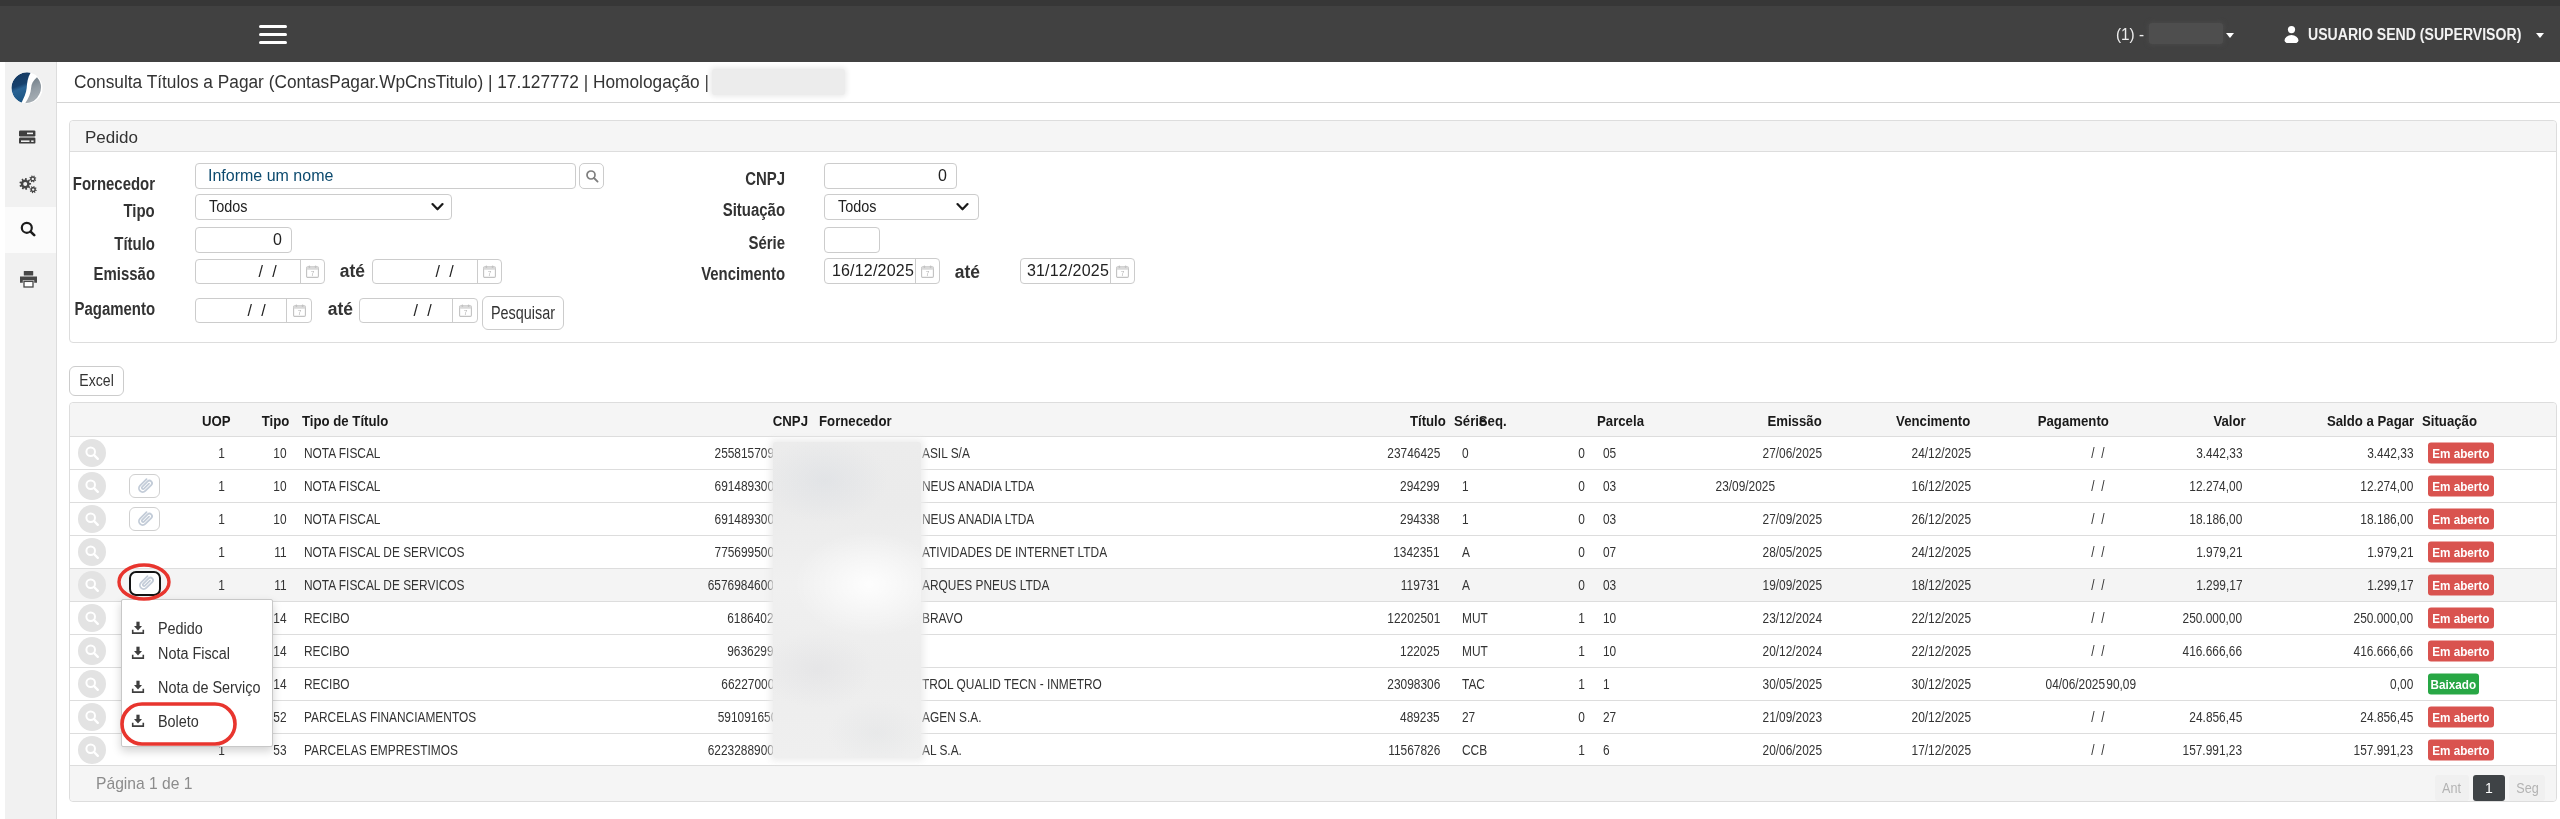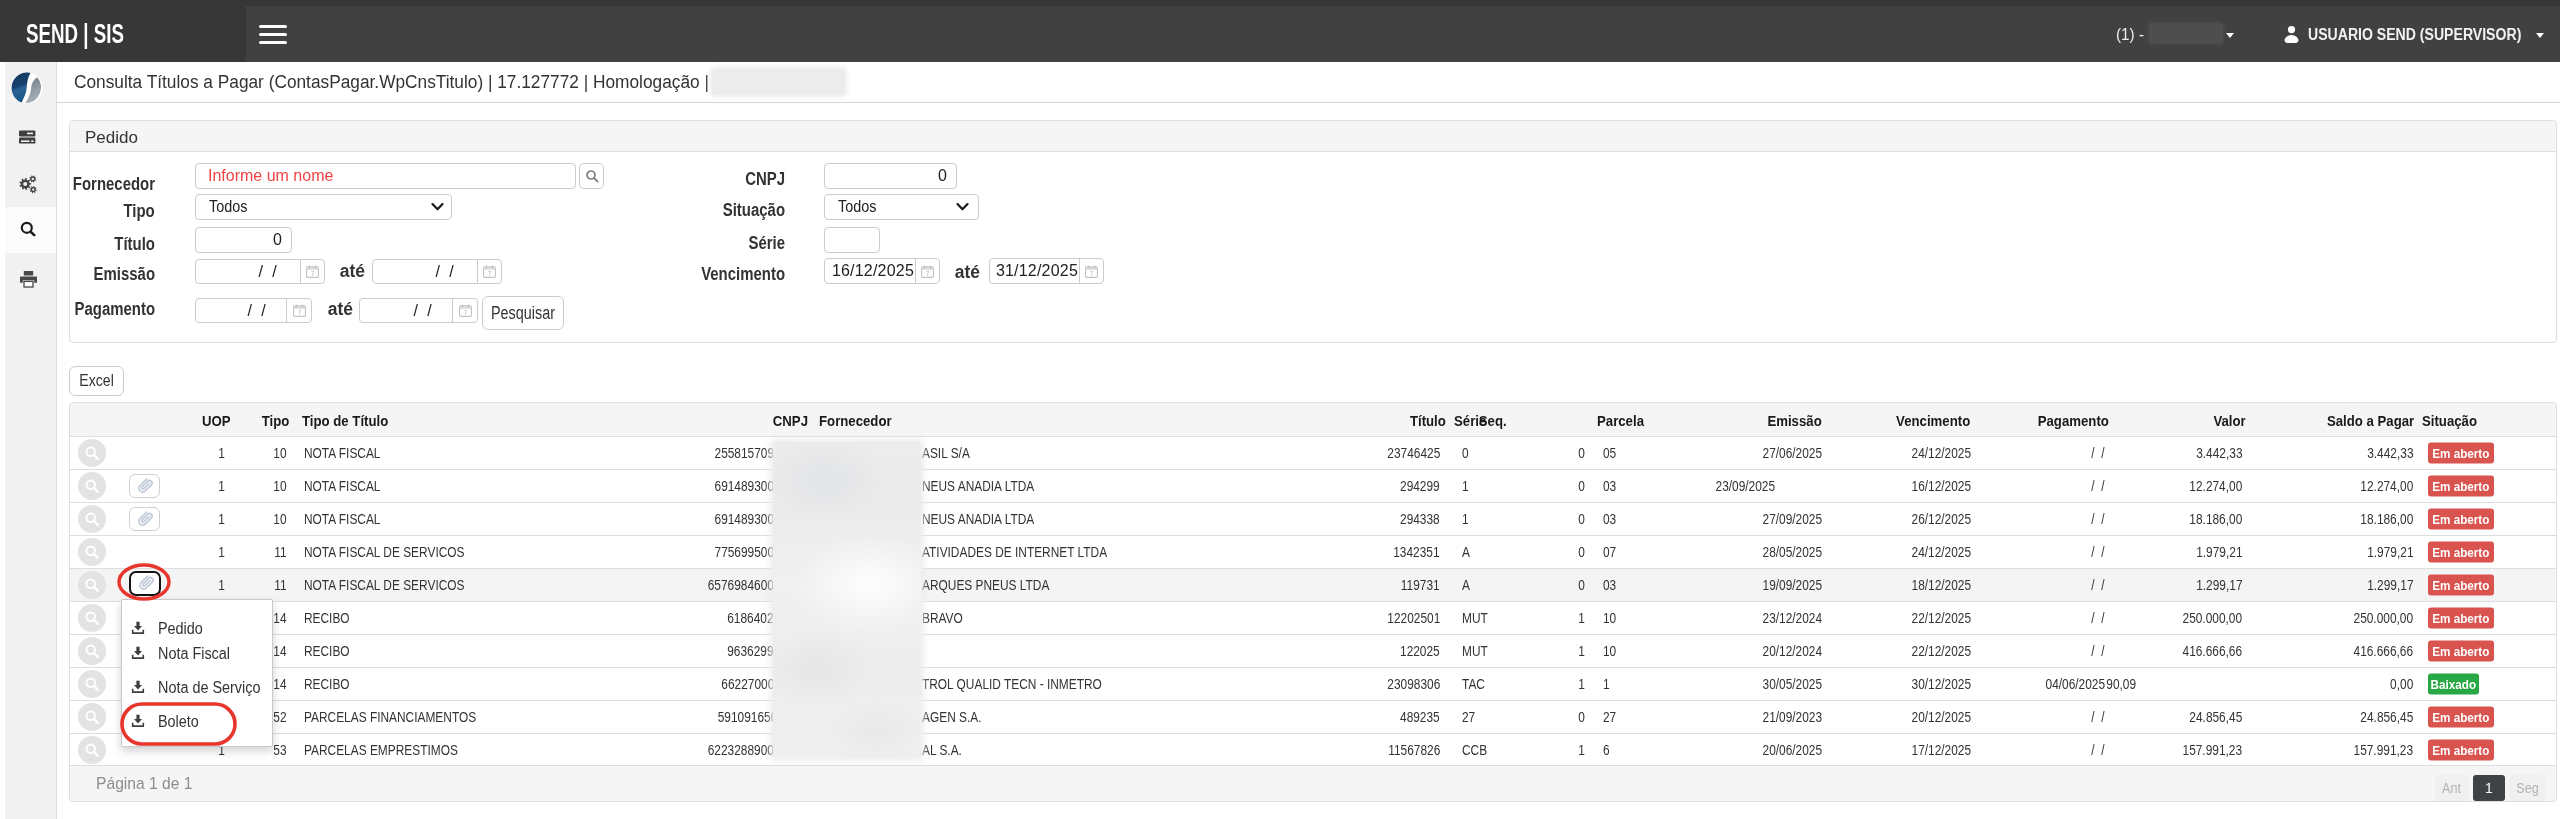--- a/index.html
+++ b/index.html
@@ -23,21 +23,21 @@
 
 #sidebar{position:absolute;left:5px;top:62px;width:52px;height:757px;background:#f1f1f1;border-right:1px solid #ddd}
 #sactive{position:absolute;left:0;top:145px;width:51px;height:46px;background:#fbfbfb}
 
 #fpanel{position:absolute;left:69px;top:120px;width:2488px;height:223px;background:#fff;border:1px solid #ddd;border-radius:4px}
 #fhead{position:absolute;left:0;top:0;width:100%;height:31px;background:#f5f5f5;border-bottom:1px solid #ddd;border-radius:4px 4px 0 0}
 #fhead span{position:absolute;left:15px;top:7px;font-size:17px;color:#333}
 .flabel{position:absolute;font-size:18px;font-weight:bold;color:#333;text-align:right;white-space:nowrap}
 .flabel span{display:inline-block;transform:scaleX(.83);transform-origin:100% 0}
 .inp{position:absolute;border:1px solid #ccc;border-radius:4px;background:#fff;font-size:16px;color:#222}
-.ph{color:#ef4444}
+.ph{color:#0c4a6e}
 .sel .tx{position:absolute;left:13px;top:50%;transform:translateY(-50%) scaleX(.9);transform-origin:0 50%;font-size:16px;color:#222}
 .chev{position:absolute;right:6px;top:50%;transform:translateY(-50%)}
 .dinp{position:absolute;border:1px solid #ccc;border-radius:4px;background:#fff}
 .dtx{position:absolute;left:0;top:0;bottom:0;display:flex;align-items:center;justify-content:flex-end;font-size:16px;color:#222;letter-spacing:.2px}
 .dcal{position:absolute;right:0;top:0;bottom:0;width:24px;border-left:1px solid #ccc;display:flex;align-items:center;justify-content:center;border-radius:0 4px 4px 0}
 .btn{position:absolute;border:1px solid #ccc;border-radius:6px;background:#fff;color:#333;display:flex;align-items:center;justify-content:center}
 
 #tbl{position:absolute;left:69px;top:402px;width:2488px;height:400px;border:1px solid #ddd;border-radius:4px;background:#fff;font-size:14px}
 #thead{position:absolute;left:0;top:0;width:100%;height:34px;background:#f5f5f5;border-bottom:1px solid #ddd;border-radius:4px 4px 0 0;font-weight:bold;color:#1a1a1a;font-size:15px}
 .row{position:absolute;left:0;width:100%;height:33px;border-bottom:1px solid #ddd;background:#fff}
@@ -71,23 +71,20 @@
 #menu{position:absolute;left:121px;top:599px;width:152px;height:148px;background:#fff;border:1px solid #c8c8c8;border-radius:2px;box-shadow:0 4px 10px rgba(0,0,0,.18)}
 .mi{position:absolute;left:0;width:100%;height:21px}
 .dl{position:absolute;left:9px;top:2px}
 .mt{position:absolute;left:36px;top:1px;font-size:16px;color:#333;transform:scaleX(.9);transform-origin:0 0;white-space:nowrap}
 .rede{position:absolute;pointer-events:none}
 </style></head>
 <body>
 <div id="page">
 <div id="topbar">
   <div id="topstrip"></div>
-  <div id="brand">
-        <span>SEND&nbsp;|&nbsp;SIS</span>
-      </div>
   <div class="hline" style="top:25px"></div>
   <div class="hline" style="top:33px"></div>
   <div class="hline" style="top:41px"></div>
   <div id="nbright">
     <span id="one">(1) -</span>
     <div id="blurco"></div>
     <div class="caret" style="left:2226px;top:33px"></div>
     <svg class="abs" style="left:2283px;top:24px" width="17" height="19" viewBox="0 0 17 19">
           <circle cx="8.5" cy="5.6" r="3.6" fill="#fff"></circle>
           <path d="M1.5 16.5 a7 5.4 0 0 1 14 0 a7 3.4 0 0 1 -14 0 Z" fill="#fff"></path>
@@ -247,21 +244,21 @@
         <svg width="13" height="13" viewBox="0 0 13 13">
           <rect x="0.6" y="1.8" width="11.8" height="10.6" rx="1.2" fill="#fff" stroke="#c2c2c2" stroke-width="1.1"></rect>
           <rect x="0.6" y="1.8" width="11.8" height="3" rx="1.2" fill="#d9d9d9"></rect>
           <rect x="2.6" y="0.4" width="1.6" height="2.6" rx="0.8" fill="#c2c2c2"></rect>
           <rect x="8.8" y="0.4" width="1.6" height="2.6" rx="0.8" fill="#c2c2c2"></rect>
           <text x="6.5" y="10.6" font-size="6.5" fill="#b5b5b5" text-anchor="middle" font-family="Liberation Sans">7</text>
         </svg>
       </div>
     </div>
 <div class="flabel" style="left:915px;width:65px;top:262px"><span style="transform:scaleX(.97);transform-origin:100% 0">até</span></div>
-<div class="dinp" style="left:989px;top:258px;width:115px;height:26px">
+<div class="dinp" style="left:1020px;top:258px;width:115px;height:26px">
       <div class="dtx" style="right:24px;padding-right:1px">31/12/2025</div>
       <div class="dcal">
         <svg width="13" height="13" viewBox="0 0 13 13">
           <rect x="0.6" y="1.8" width="11.8" height="10.6" rx="1.2" fill="#fff" stroke="#c2c2c2" stroke-width="1.1"></rect>
           <rect x="0.6" y="1.8" width="11.8" height="3" rx="1.2" fill="#d9d9d9"></rect>
           <rect x="2.6" y="0.4" width="1.6" height="2.6" rx="0.8" fill="#c2c2c2"></rect>
           <rect x="8.8" y="0.4" width="1.6" height="2.6" rx="0.8" fill="#c2c2c2"></rect>
           <text x="6.5" y="10.6" font-size="6.5" fill="#b5b5b5" text-anchor="middle" font-family="Liberation Sans">7</text>
         </svg>
       </div>

